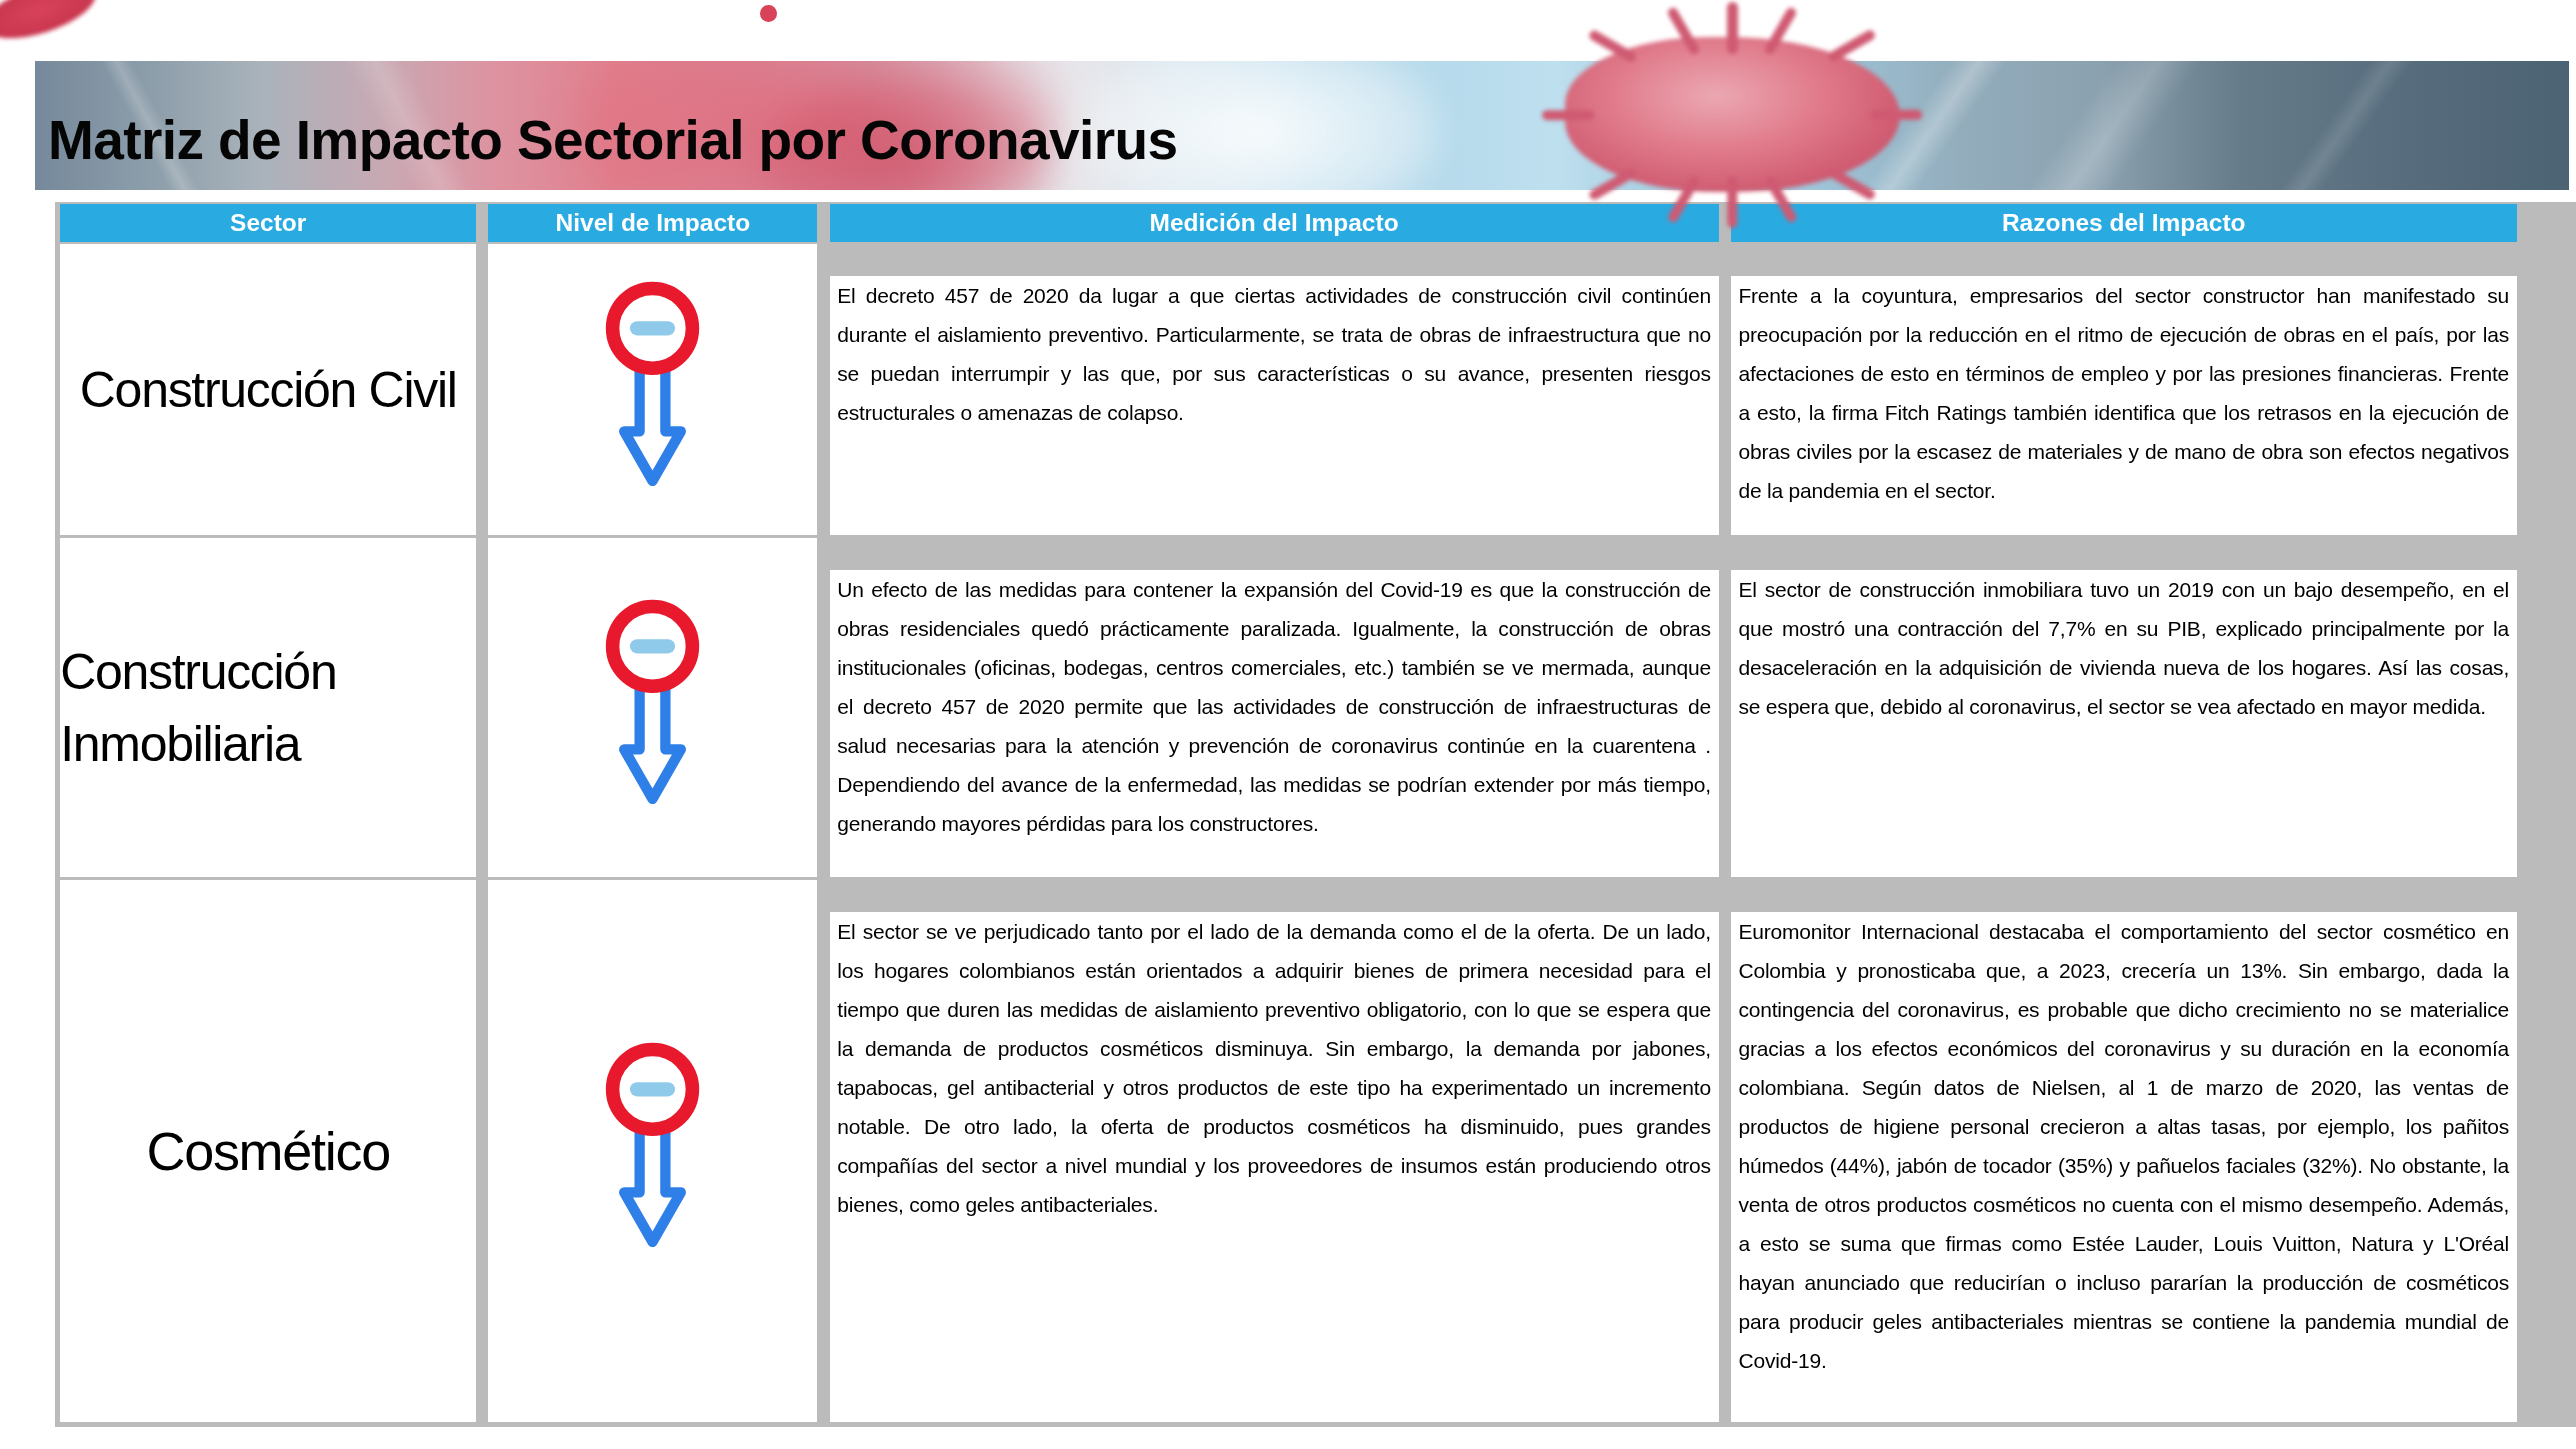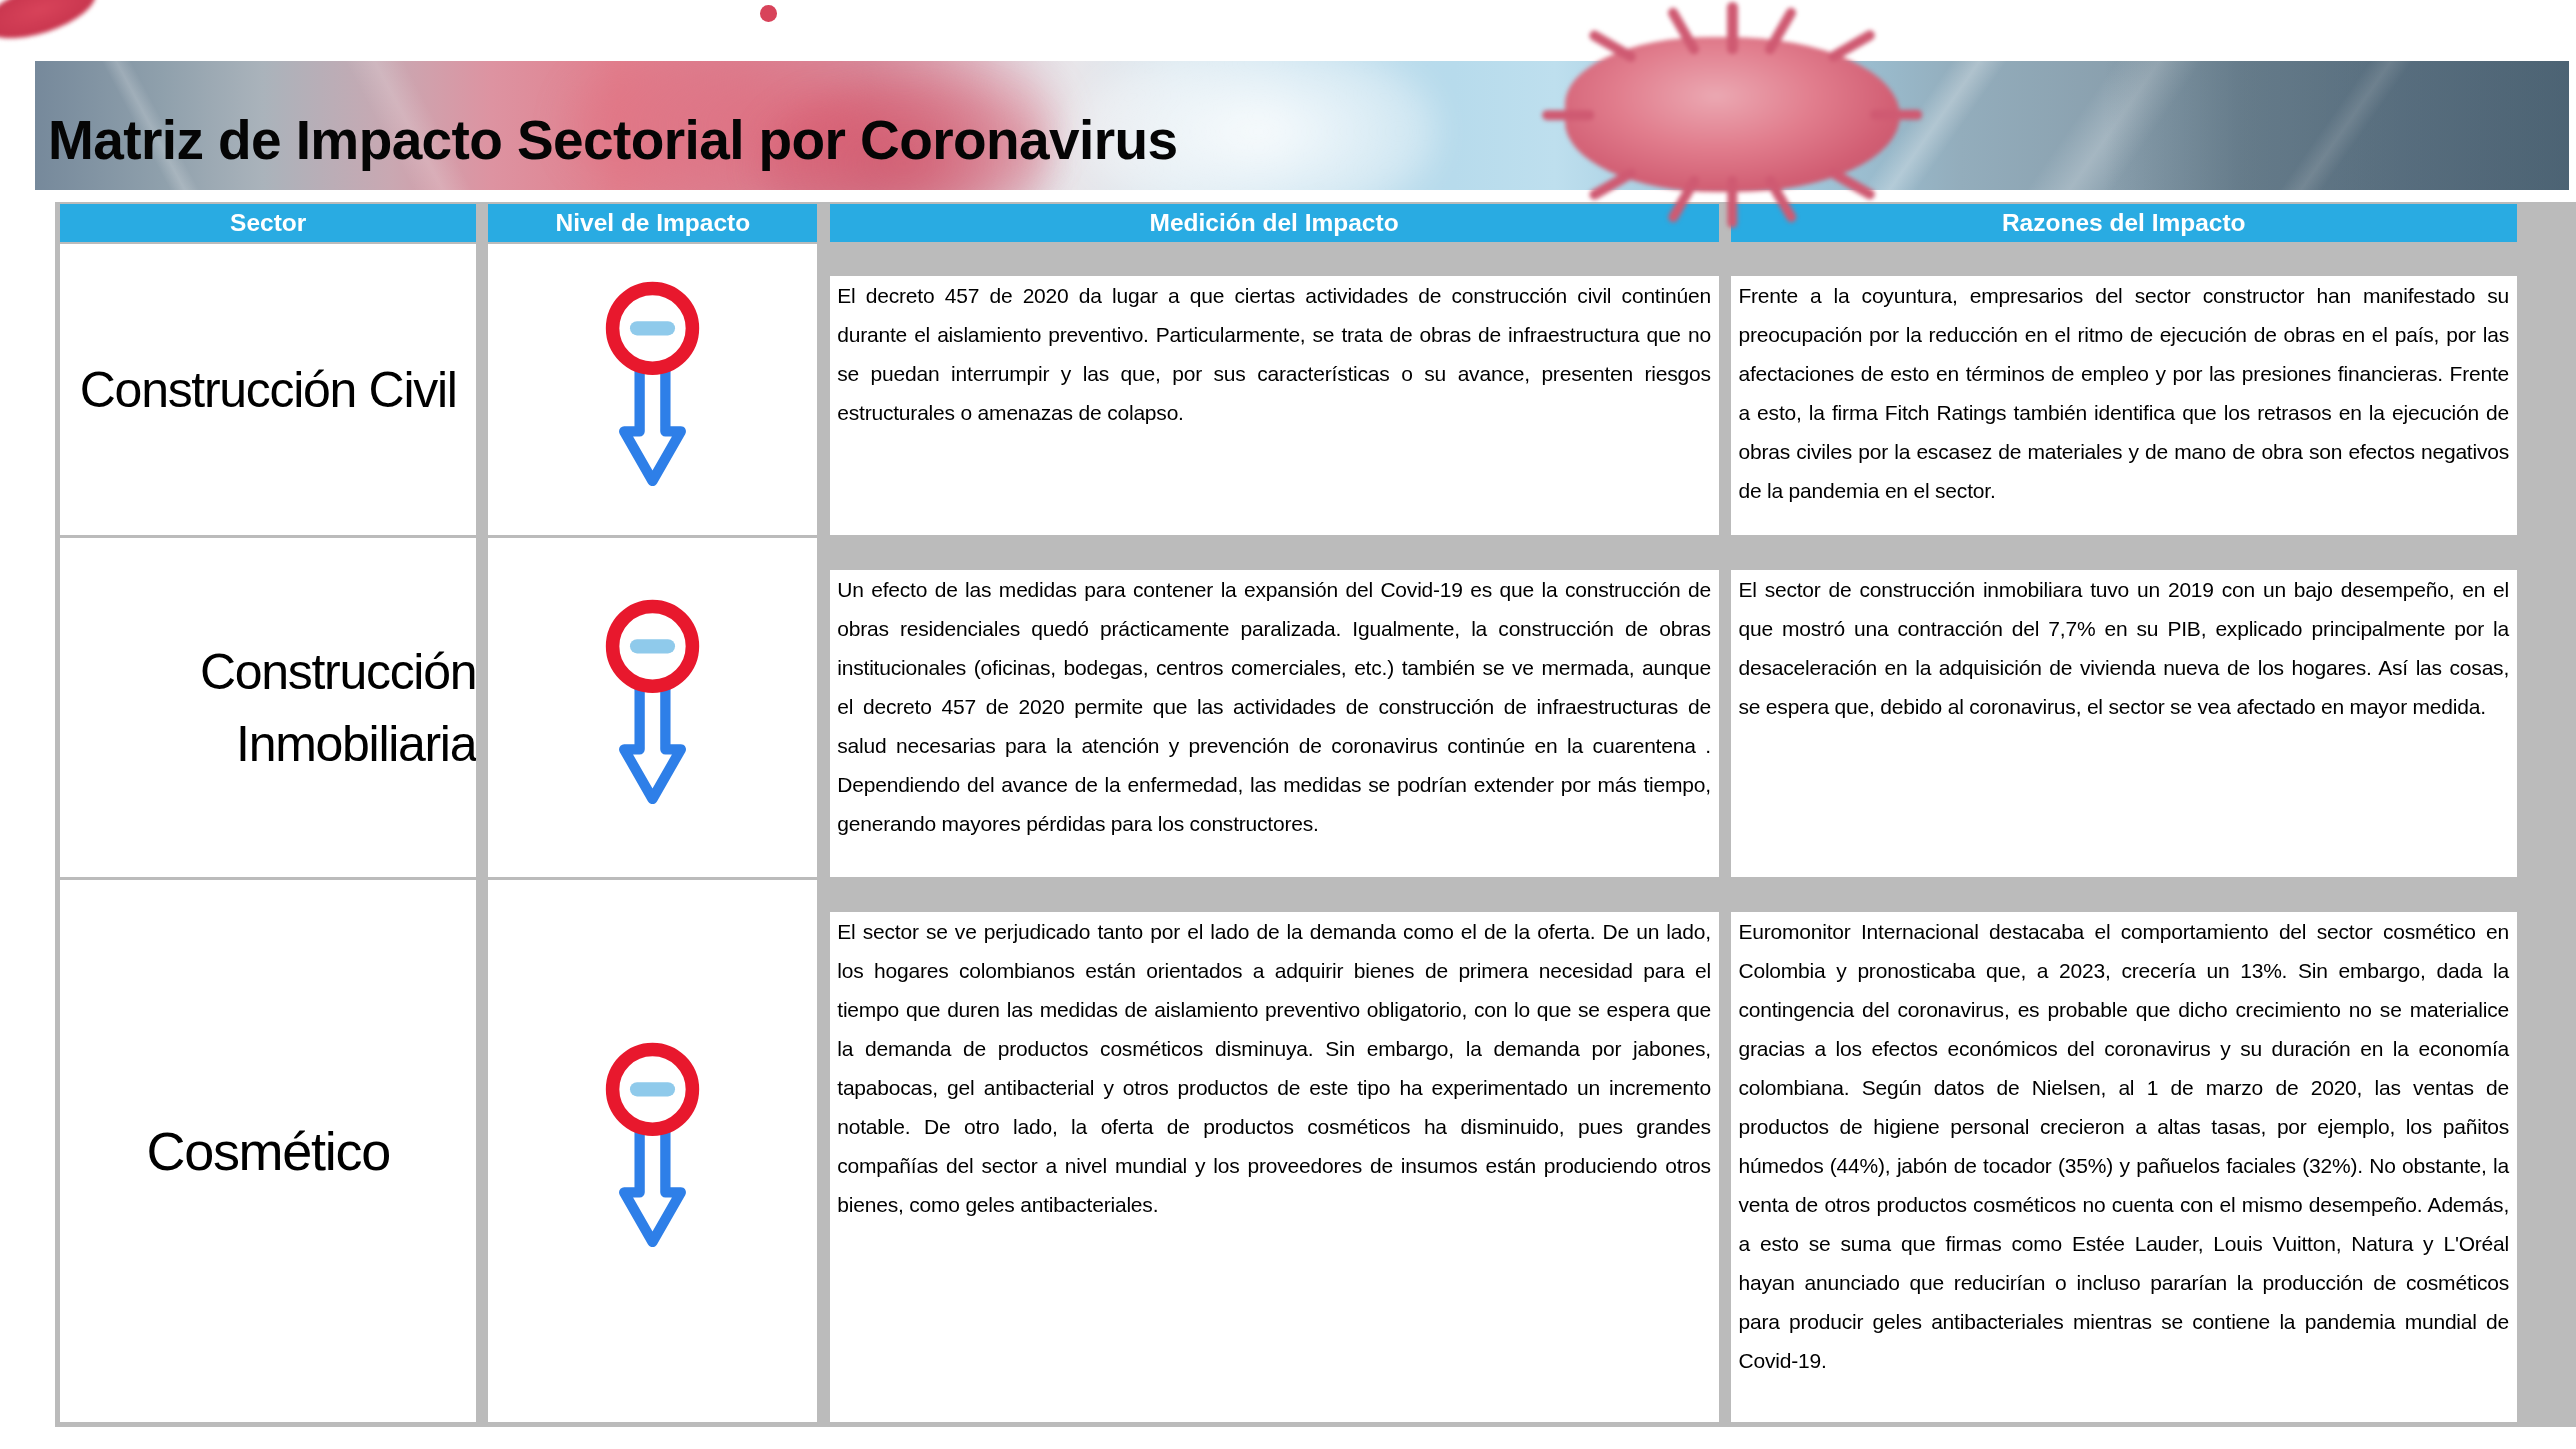--- a/index.html
+++ b/index.html
@@ -45,21 +45,21 @@
   .logo-accent{position:absolute;left:-3.9px;bottom:-16.7px;width:8.4px;height:36px;background:#e8192d;border-radius:4.5px;}
   .logo-url{font-size:39px;letter-spacing:1.9px;color:#eef6fa;margin-top:2.6px;font-weight:normal;}
 
   
   .impact-table{position:absolute;left:55px;top:202px;width:2560px;height:1225px;background:#bbbbbb;
     display:grid;grid-template-columns:416px 329px 889px 786px;grid-template-rows:38px 291px 339px 542px;
     gap:2.6px 12.2px;padding:1.9px 4.5px 5.2px 5.2px;box-sizing:border-box;z-index:2;}
   .th{background:#29ABE2;color:#ffffff;font-weight:bold;font-size:24.5px;
     display:flex;align-items:center;justify-content:center;}
   .cell{background:#ffffff;overflow:hidden;}
-  .sector-cell{display:flex;align-items:center;justify-content:center;text-align:right;
+  .sector-cell{display:flex;align-items:center;justify-content:center;text-align:left;
     font-size:50px;line-height:72px;letter-spacing:-1.3px;}
   .sector-big{font-size:54px;}
   .icon-cell{display:flex;align-items:center;justify-content:center;}
   .text-cell{display:flex;padding:0 7.7px;margin-top:32px;}
   .para{width:100%;text-align:justify;font-size:21px;line-height:39px;letter-spacing:-0.2px;}
 </style>
 </head>
 <body>
 
 <div id="screen">

